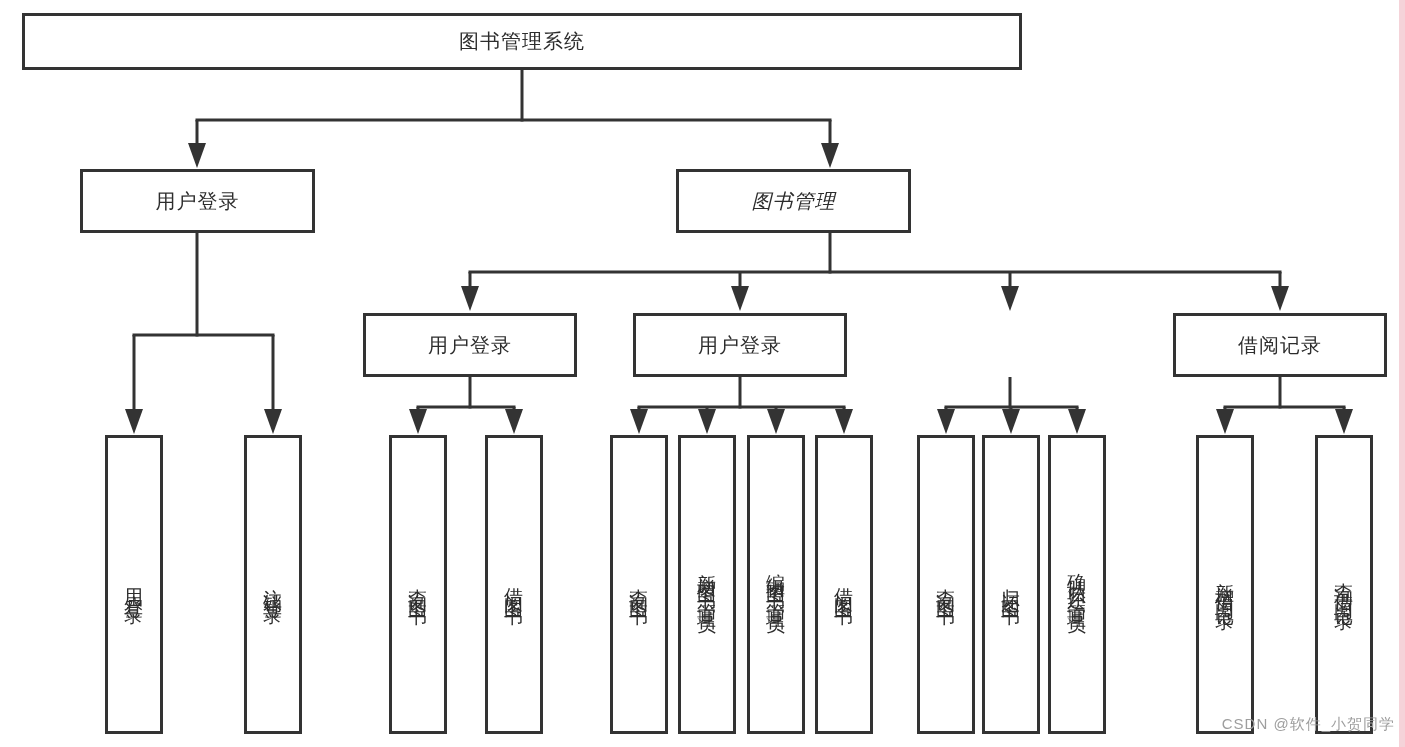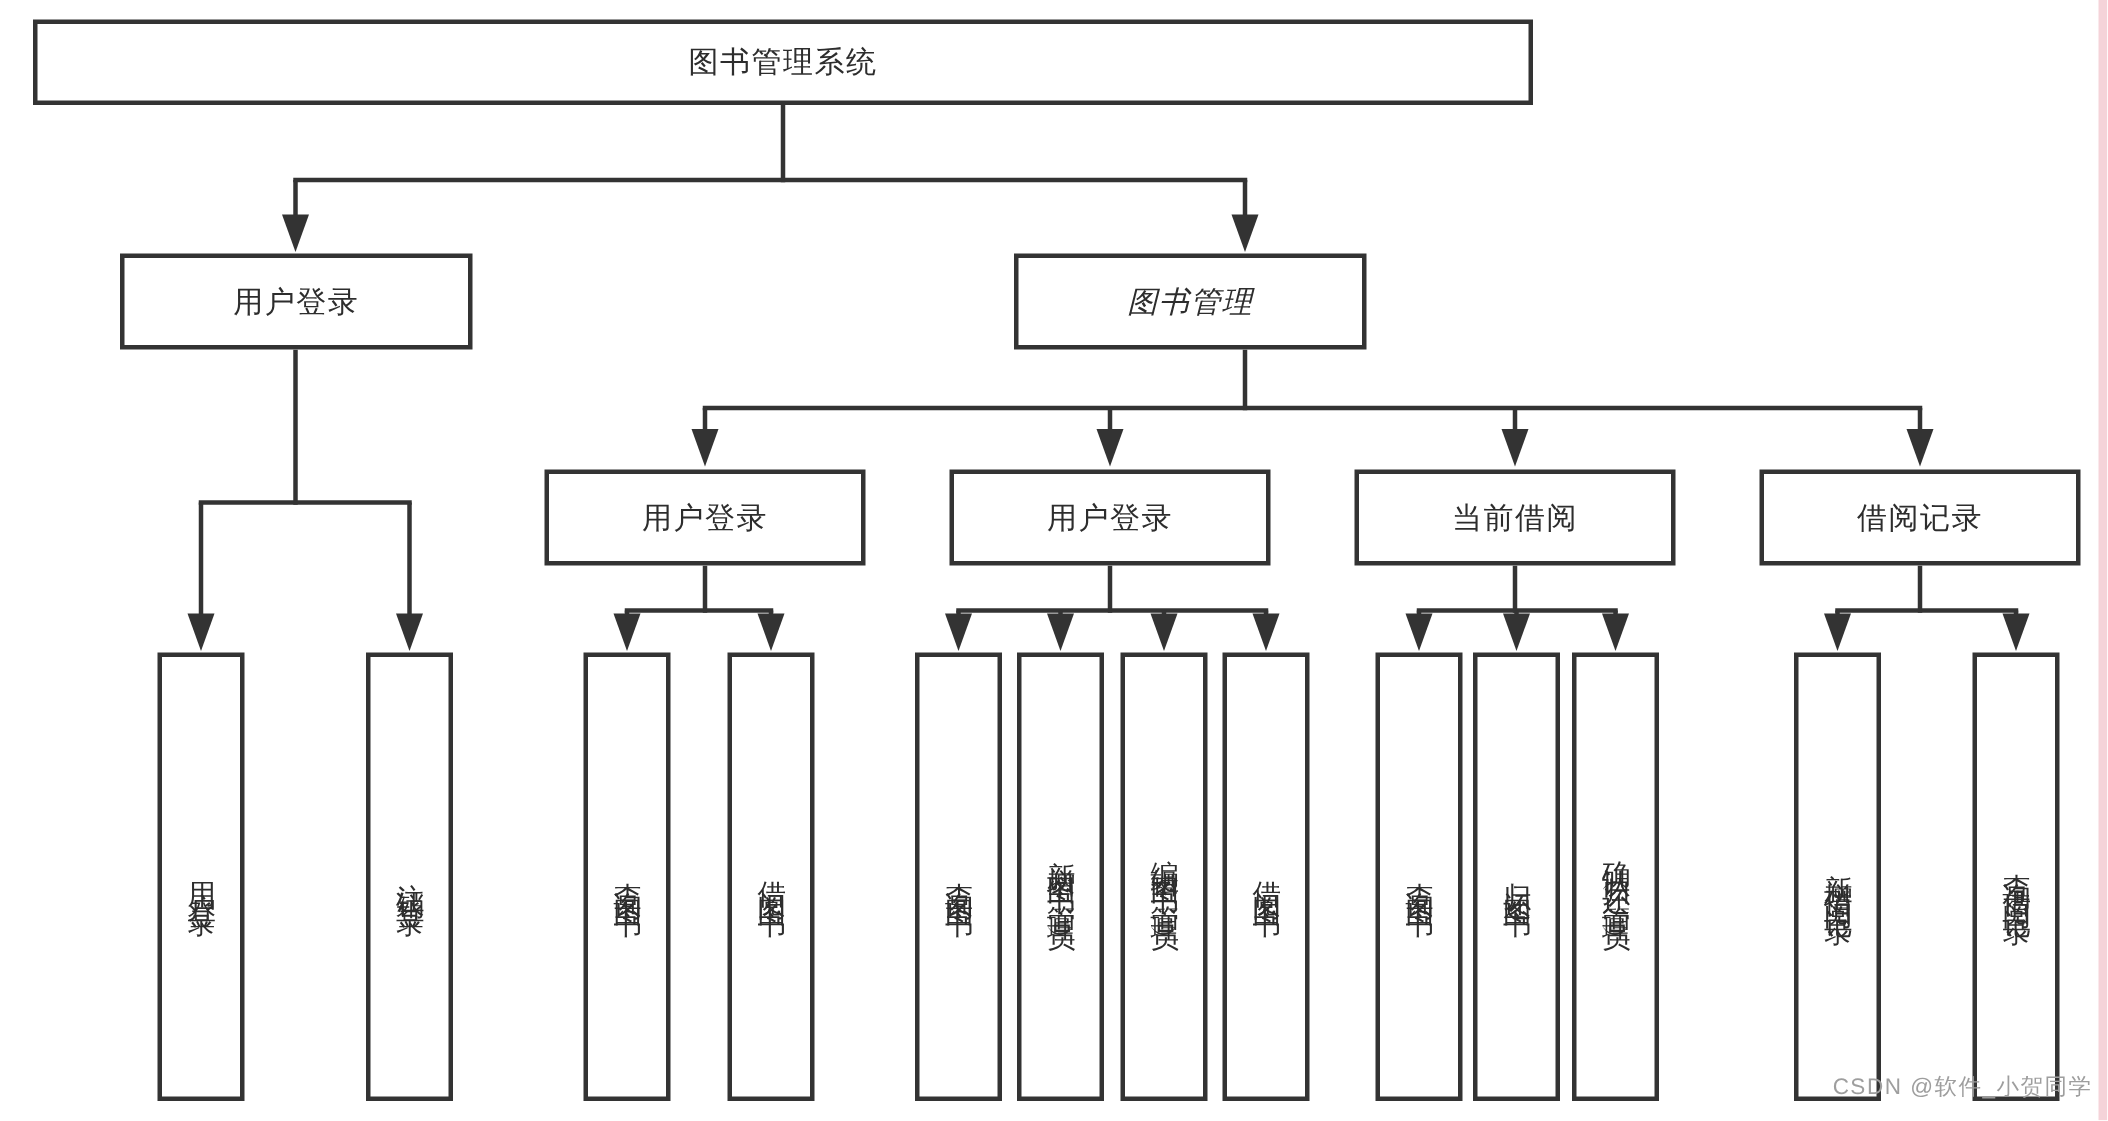--- a/index.html
+++ b/index.html
@@ -155,23 +155,20 @@
   <div class="node h-label lvl2" style="left:676px;font-style:italic;">
     <span>图书管理</span>
   </div>
 
   <div class="node h-label lvl3" style="left:363px;">
     <span>用户登录</span>
   </div>
   <div class="node h-label lvl3" style="left:633px;">
     <span>用户登录</span>
   </div>
-  <div class="node h-label lvl3" style="left:903px;">
-    <span>当前借阅</span>
-  </div>
   <div class="node h-label lvl3" style="left:1173px;">
     <span>借阅记录</span>
   </div>
 
   <div class="node leaf" style="left:105px;">
     <span class="v-text">用户登录</span>
   </div>
   <div class="node leaf" style="left:244px;">
     <span class="v-text">注销登录</span>
   </div>

